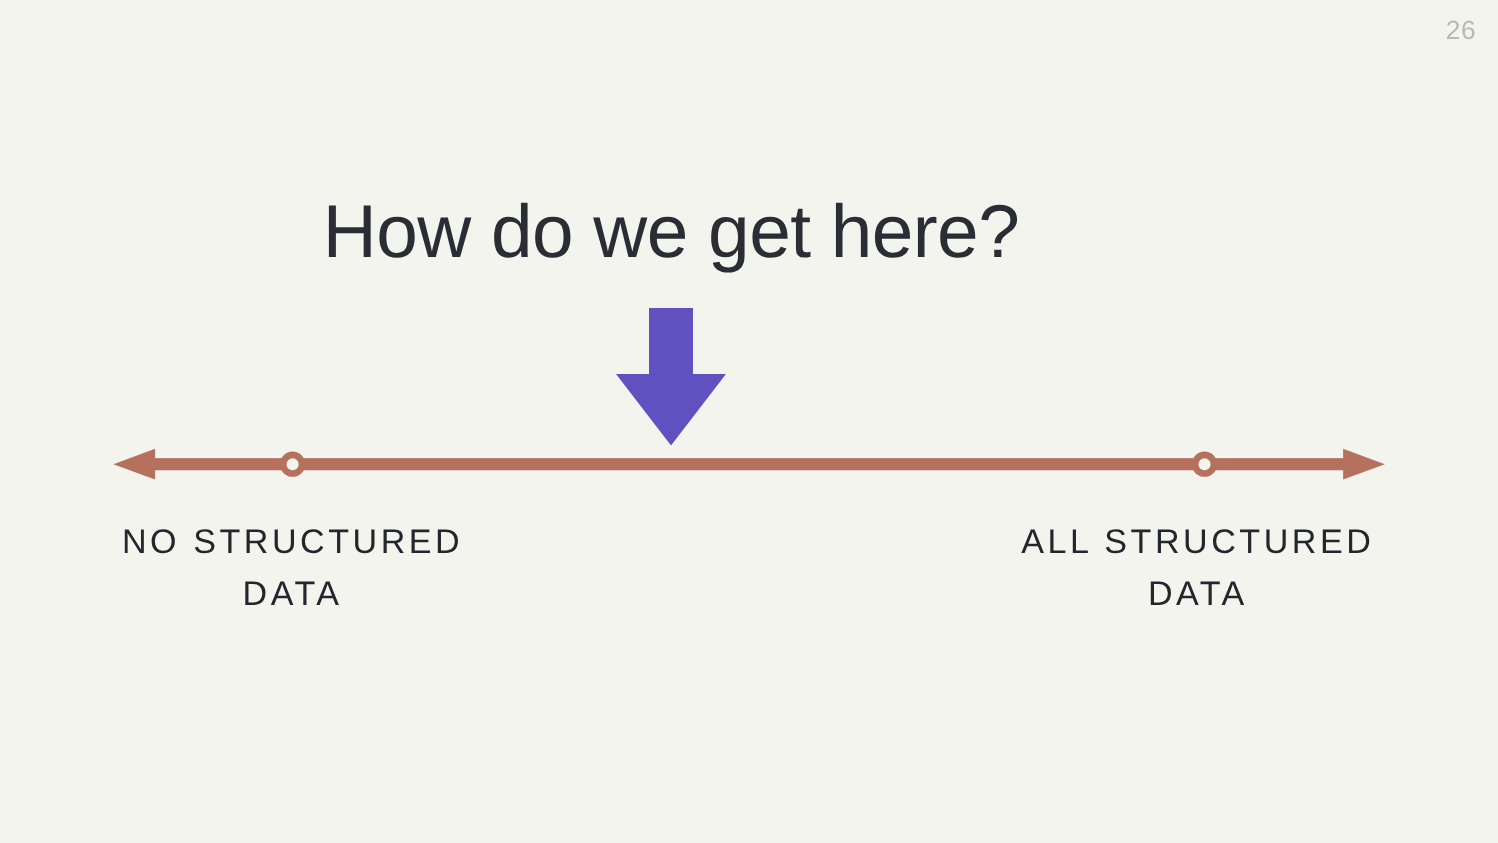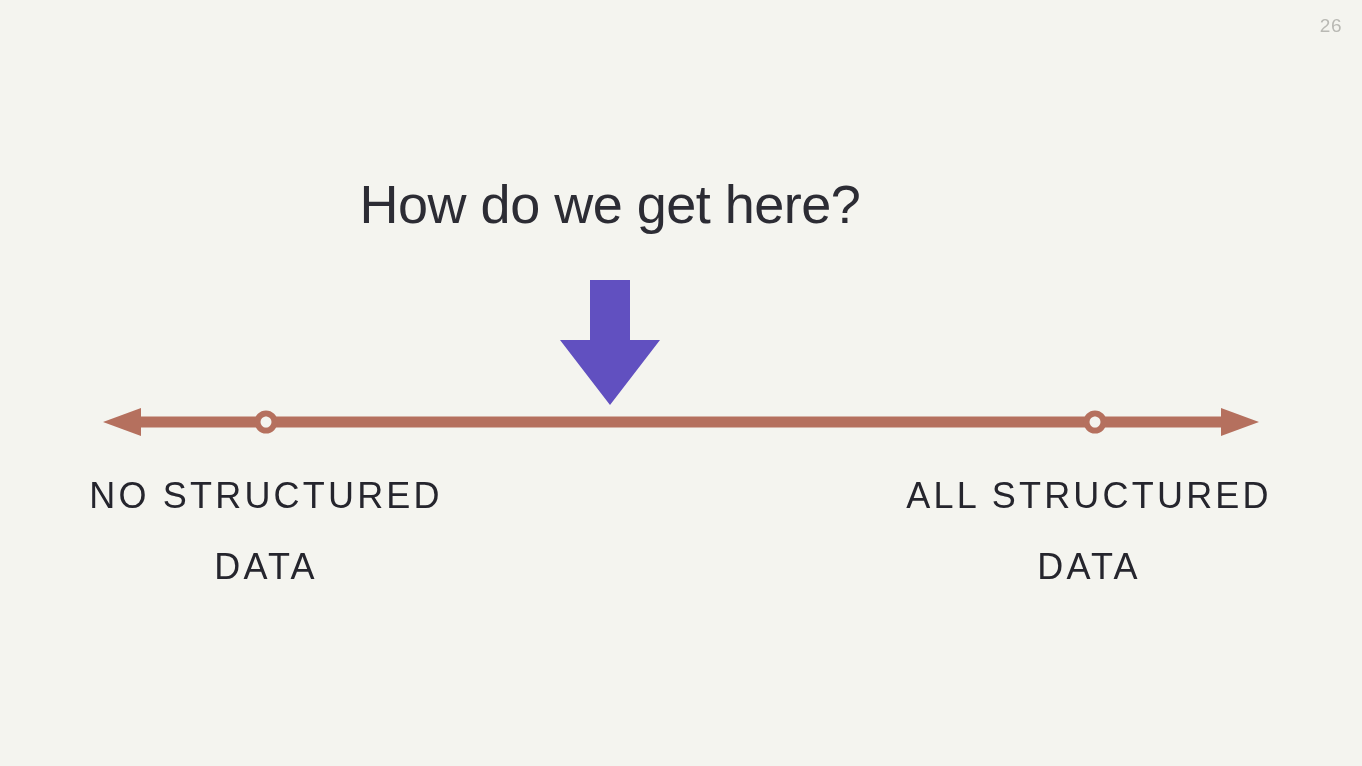--- a/index.html
+++ b/index.html
@@ -21,37 +21,37 @@
     width: 1362px;
     height: 766px;
     background: #F4F4EF;
   }
 
   
   #page-number {
     position: absolute;
     right: 20px;
     top: 16px;
-    font-size: 19px;
+    font-size: 24px;
     color: #B9B9B4;
     font-family: "Liberation Sans", sans-serif;
     letter-spacing: 0.5px;
     line-height: 1;
     user-select: none;
   }
 
   
   #title {
     position: absolute;
     left: 0;
     top: 176px;
     width: 1220px;
     text-align: center;
     font-family: "Liberation Sans", sans-serif;
-    font-size: 54px;
+    font-size: 68px;
     font-weight: 300;
     color: #2C2C34;
     letter-spacing: -0.5px;
     line-height: 1.05;
     white-space: nowrap;
   }
 
   
   #down-arrow {
     position: absolute;
@@ -71,38 +71,37 @@
   }
   #axis-svg {
     display: block;
   }
 
   
   .axis-label {
     position: absolute;
     top: 469px;
     font-family: "Liberation Sans", sans-serif;
-    font-size: 36px;
+    font-size: 31px;
     font-weight: 400;
     color: #25252D;
     letter-spacing: 3.2px;
     line-height: 1.52;
     text-align: center;
   }
   #label-left {
     left: 66px;
     width: 400px;
   }
   #label-right {
     left: 889px;
     width: 400px;
   }
   .axis-label .l2 {
     display: block;
-    margin-top: 16px;
   }
 </style>
 </head>
 <body>
 
 <div id="slide">
 
   <div id="page-number">26</div>
 
   <div id="title">How do we get here?</div>

